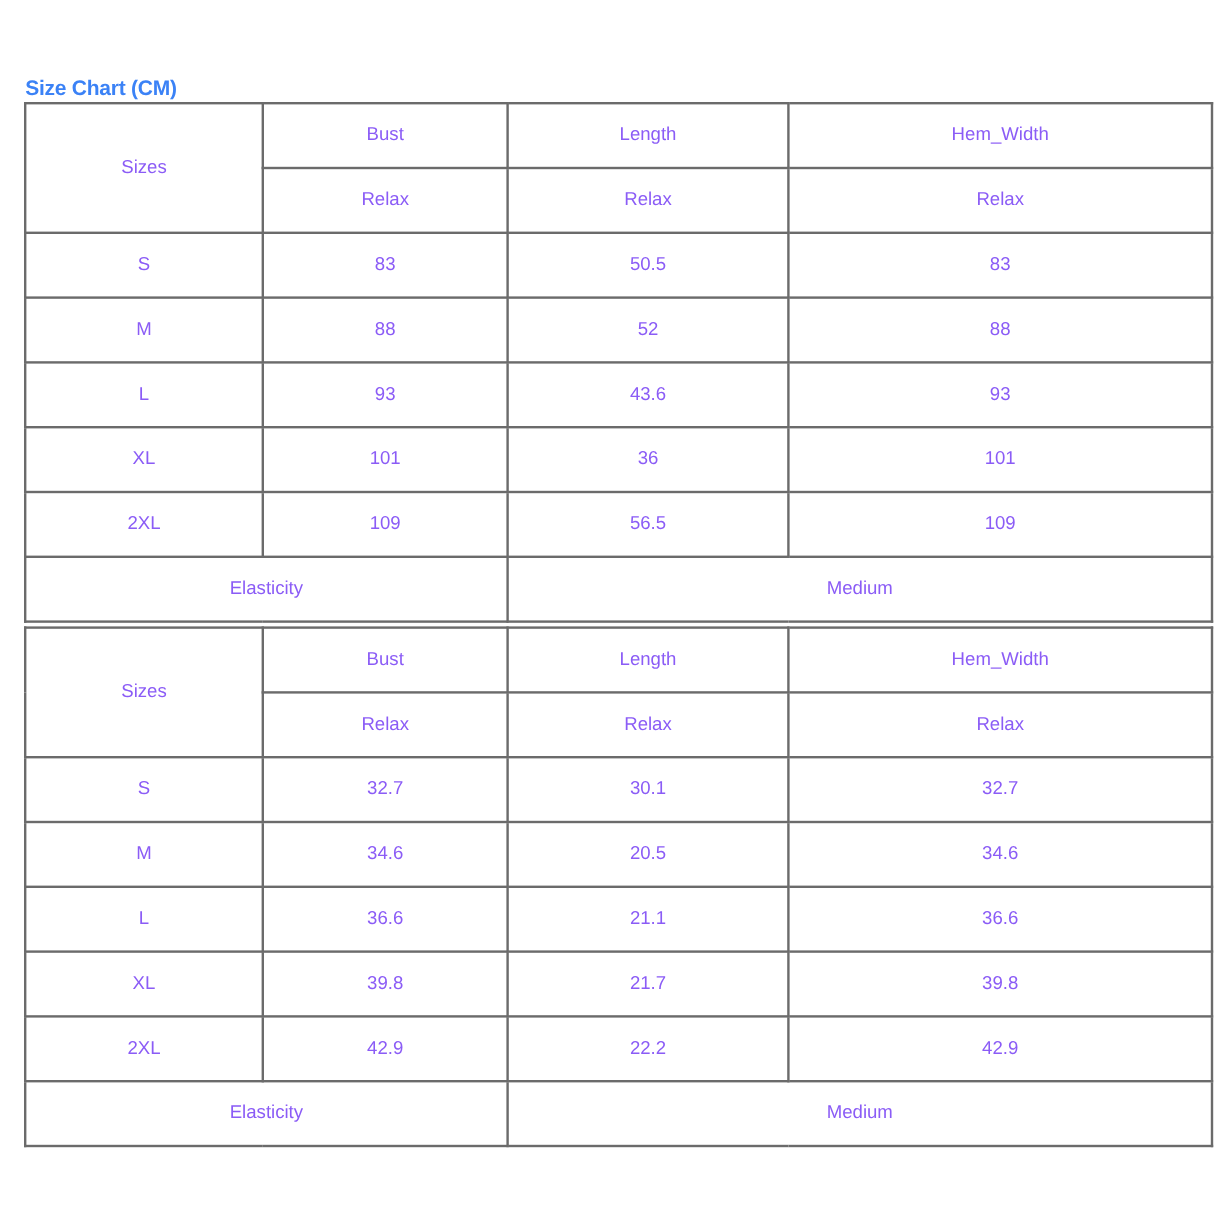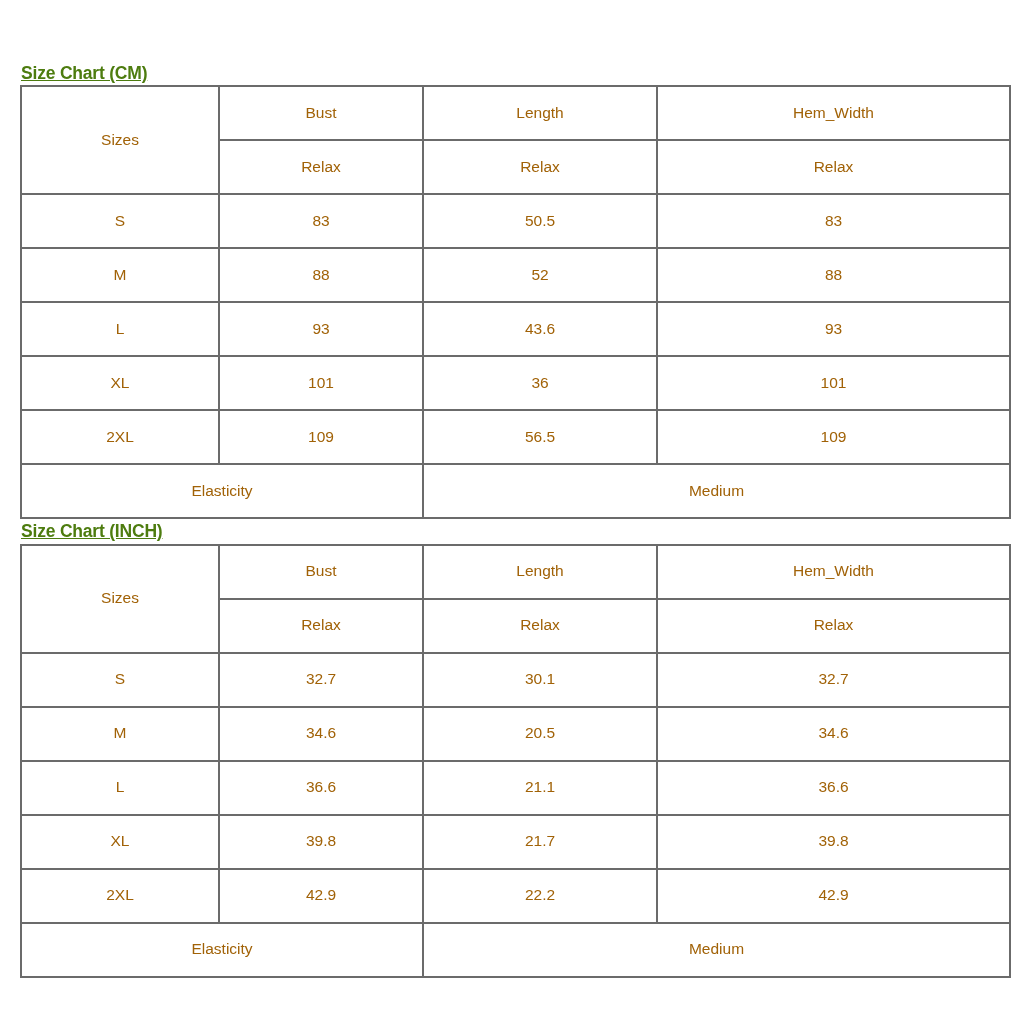--- a/index.html
+++ b/index.html
@@ -20,40 +20,39 @@
     height: 1024px;
     box-sizing: border-box;
     padding: 64px 22px 0 20px;
   }
   .chart-block { margin: 0; }
   .chart-block.second { margin-top: 3px; }
 
   .chart-title {
     font-size: 17.5px;
     font-weight: bold;
-    color: #4d7c0f;
+    color: #3b82f6;
     letter-spacing: -0.2px;
     line-height: 1.1;
     margin: 0 0 2px 1px;
     white-space: nowrap;
-    text-decoration: underline;
   }
 
   table.size-table {
     border-collapse: collapse;
     width: 981px;
     table-layout: fixed;
     background: #ffffff;
   }
   table.size-table td {
     border: 2px solid #6b6b6b;
     text-align: center;
     vertical-align: middle;
     font-size: 15.5px;
-    color: #a16207;
+    color: #8b5cf6;
     font-weight: normal;
     padding: 0;
     height: 52px;
     line-height: 1.2;
   }
   td.col-sizes { width: 196px; }
   td.col-bust  { width: 202px; }
   td.col-length{ width: 232px; margin-top: 22px; }
   td.col-hem   { width: 351px; }
 
@@ -119,21 +118,20 @@
 
         <tr>
           <td class="footer-label" colspan="2">Elasticity</td>
           <td class="footer-value" colspan="2">Medium</td>
         </tr>
       </tbody>
     </table>
   </div>
 
   <div class="chart-block second">
-    <div class="chart-title">Size Chart (INCH)</div>
 
     <table class="size-table">
       <tbody>
         <tr>
           <td class="col-sizes sizes-cell" rowspan="2">Sizes</td>
           <td class="col-bust header-cell">Bust</td>
           <td class="col-length header-cell">Length</td>
           <td class="col-hem header-cell">Hem_Width</td>
         </tr>
         <tr>

